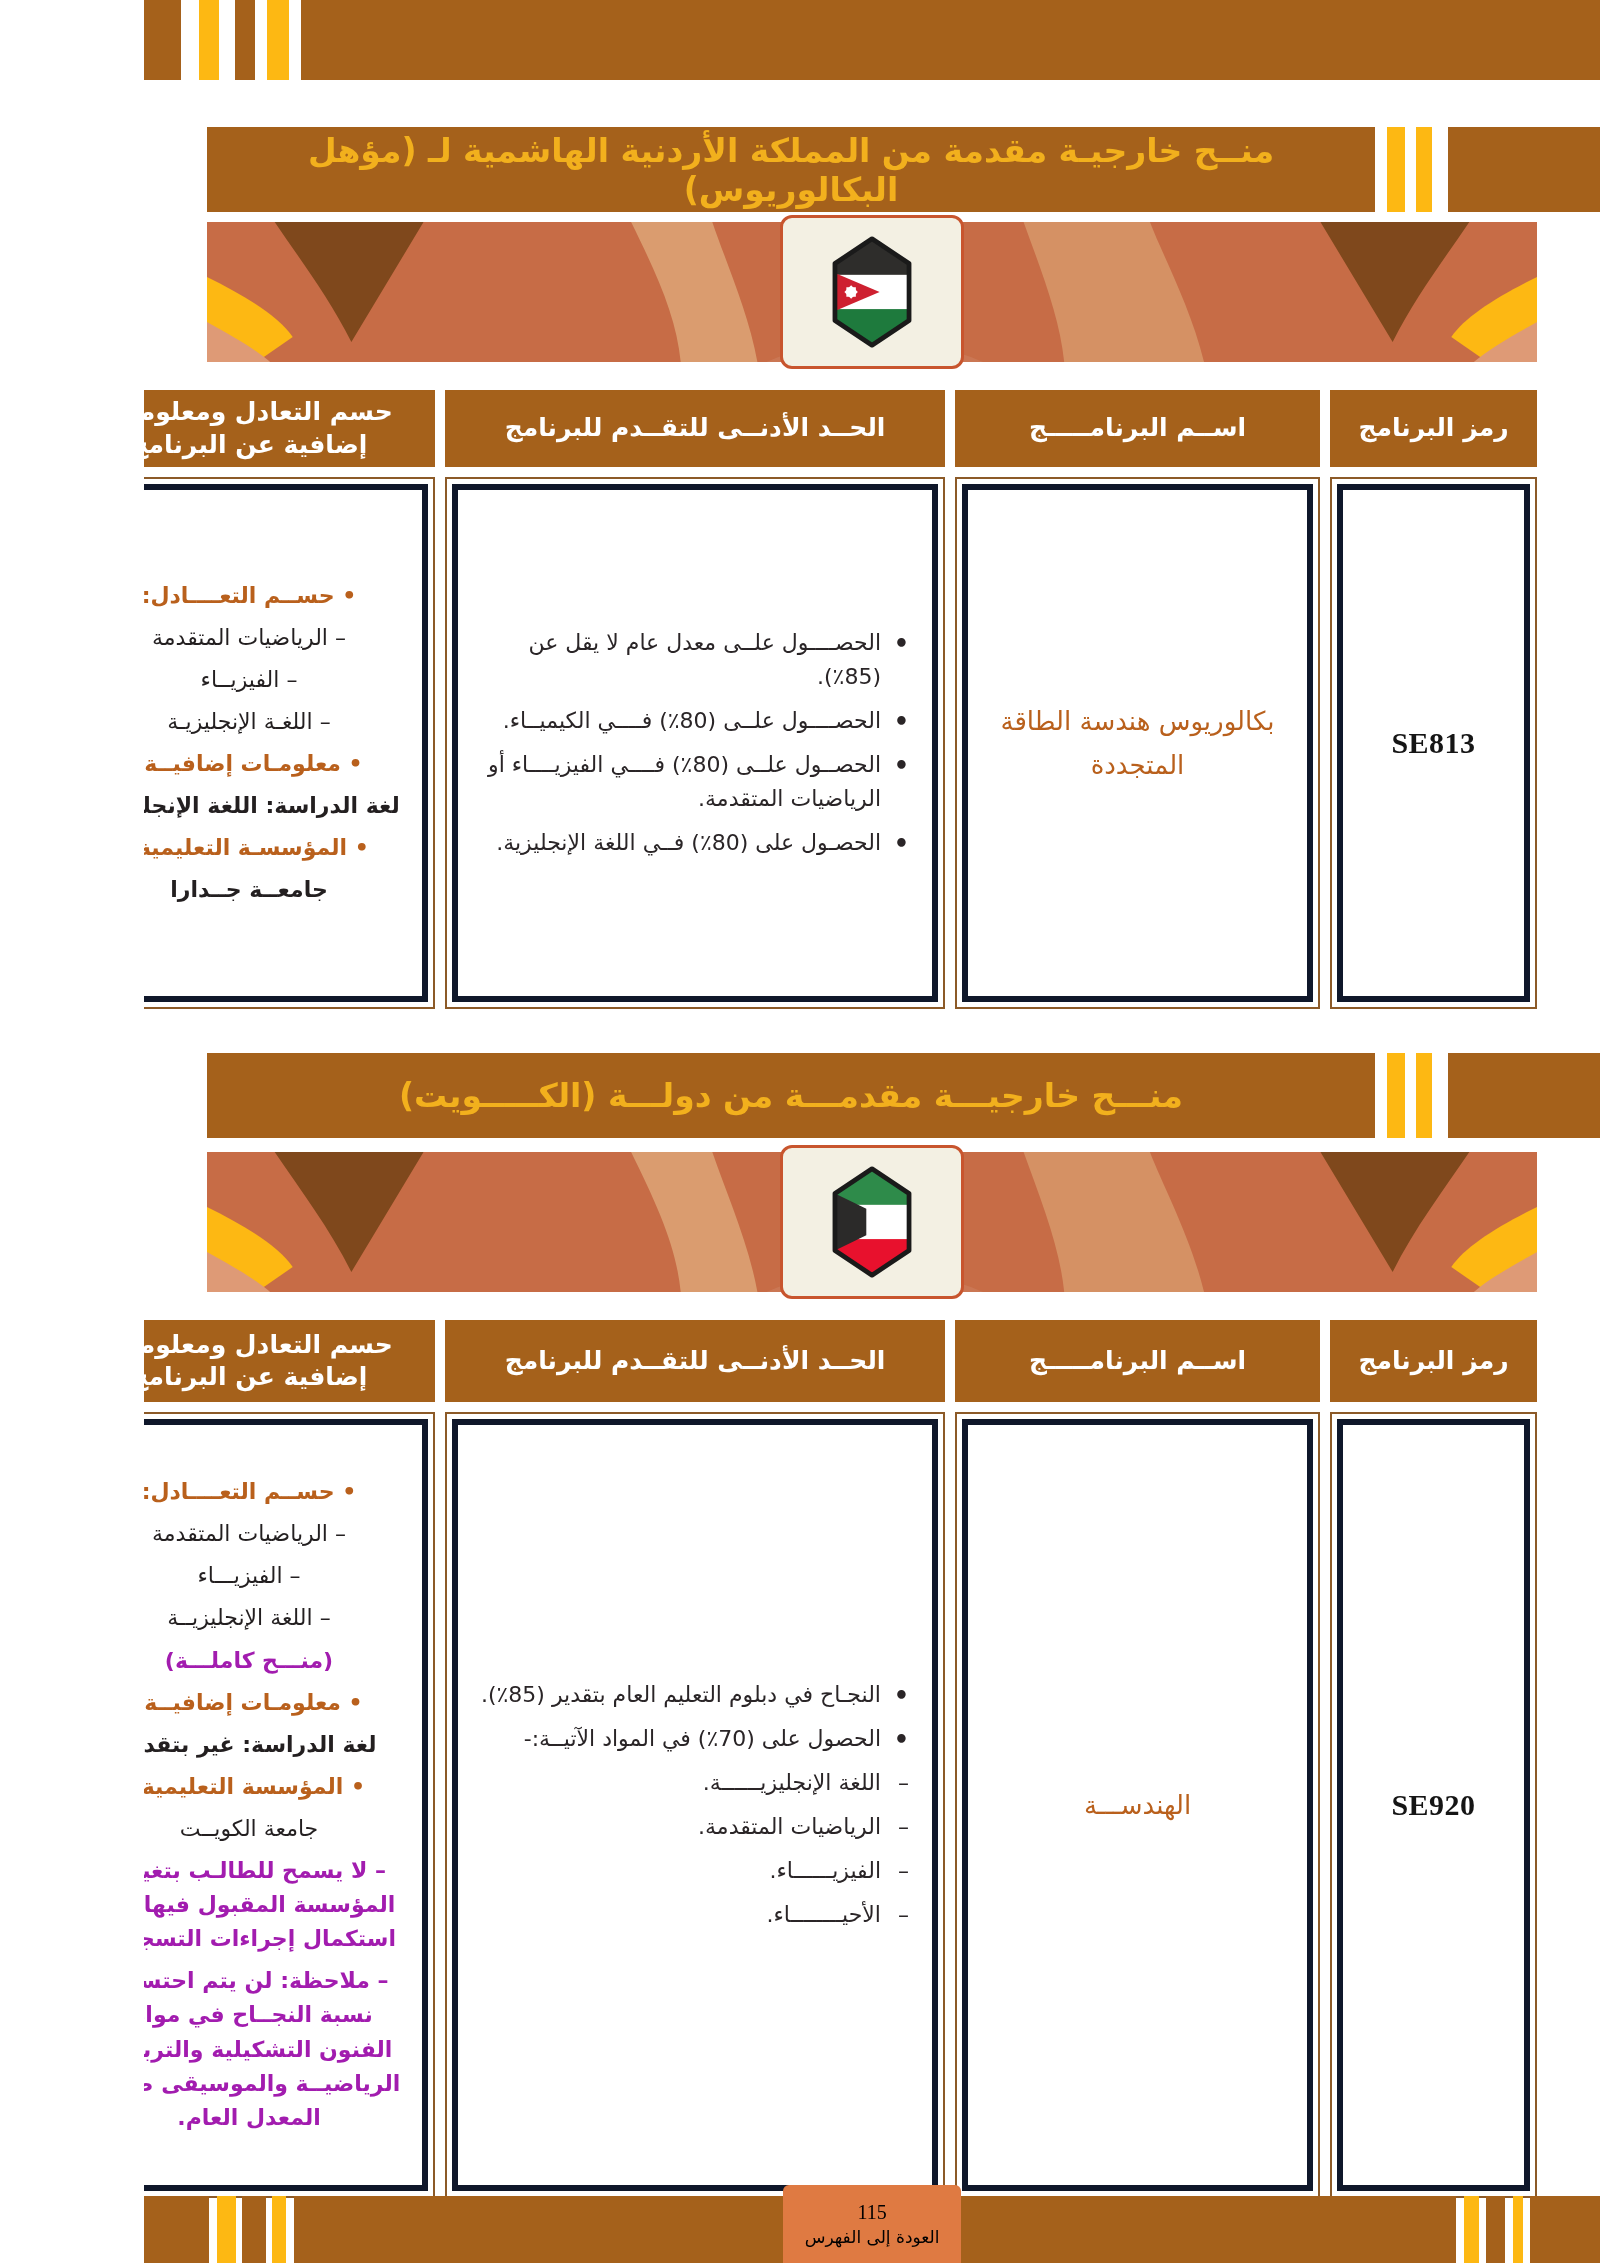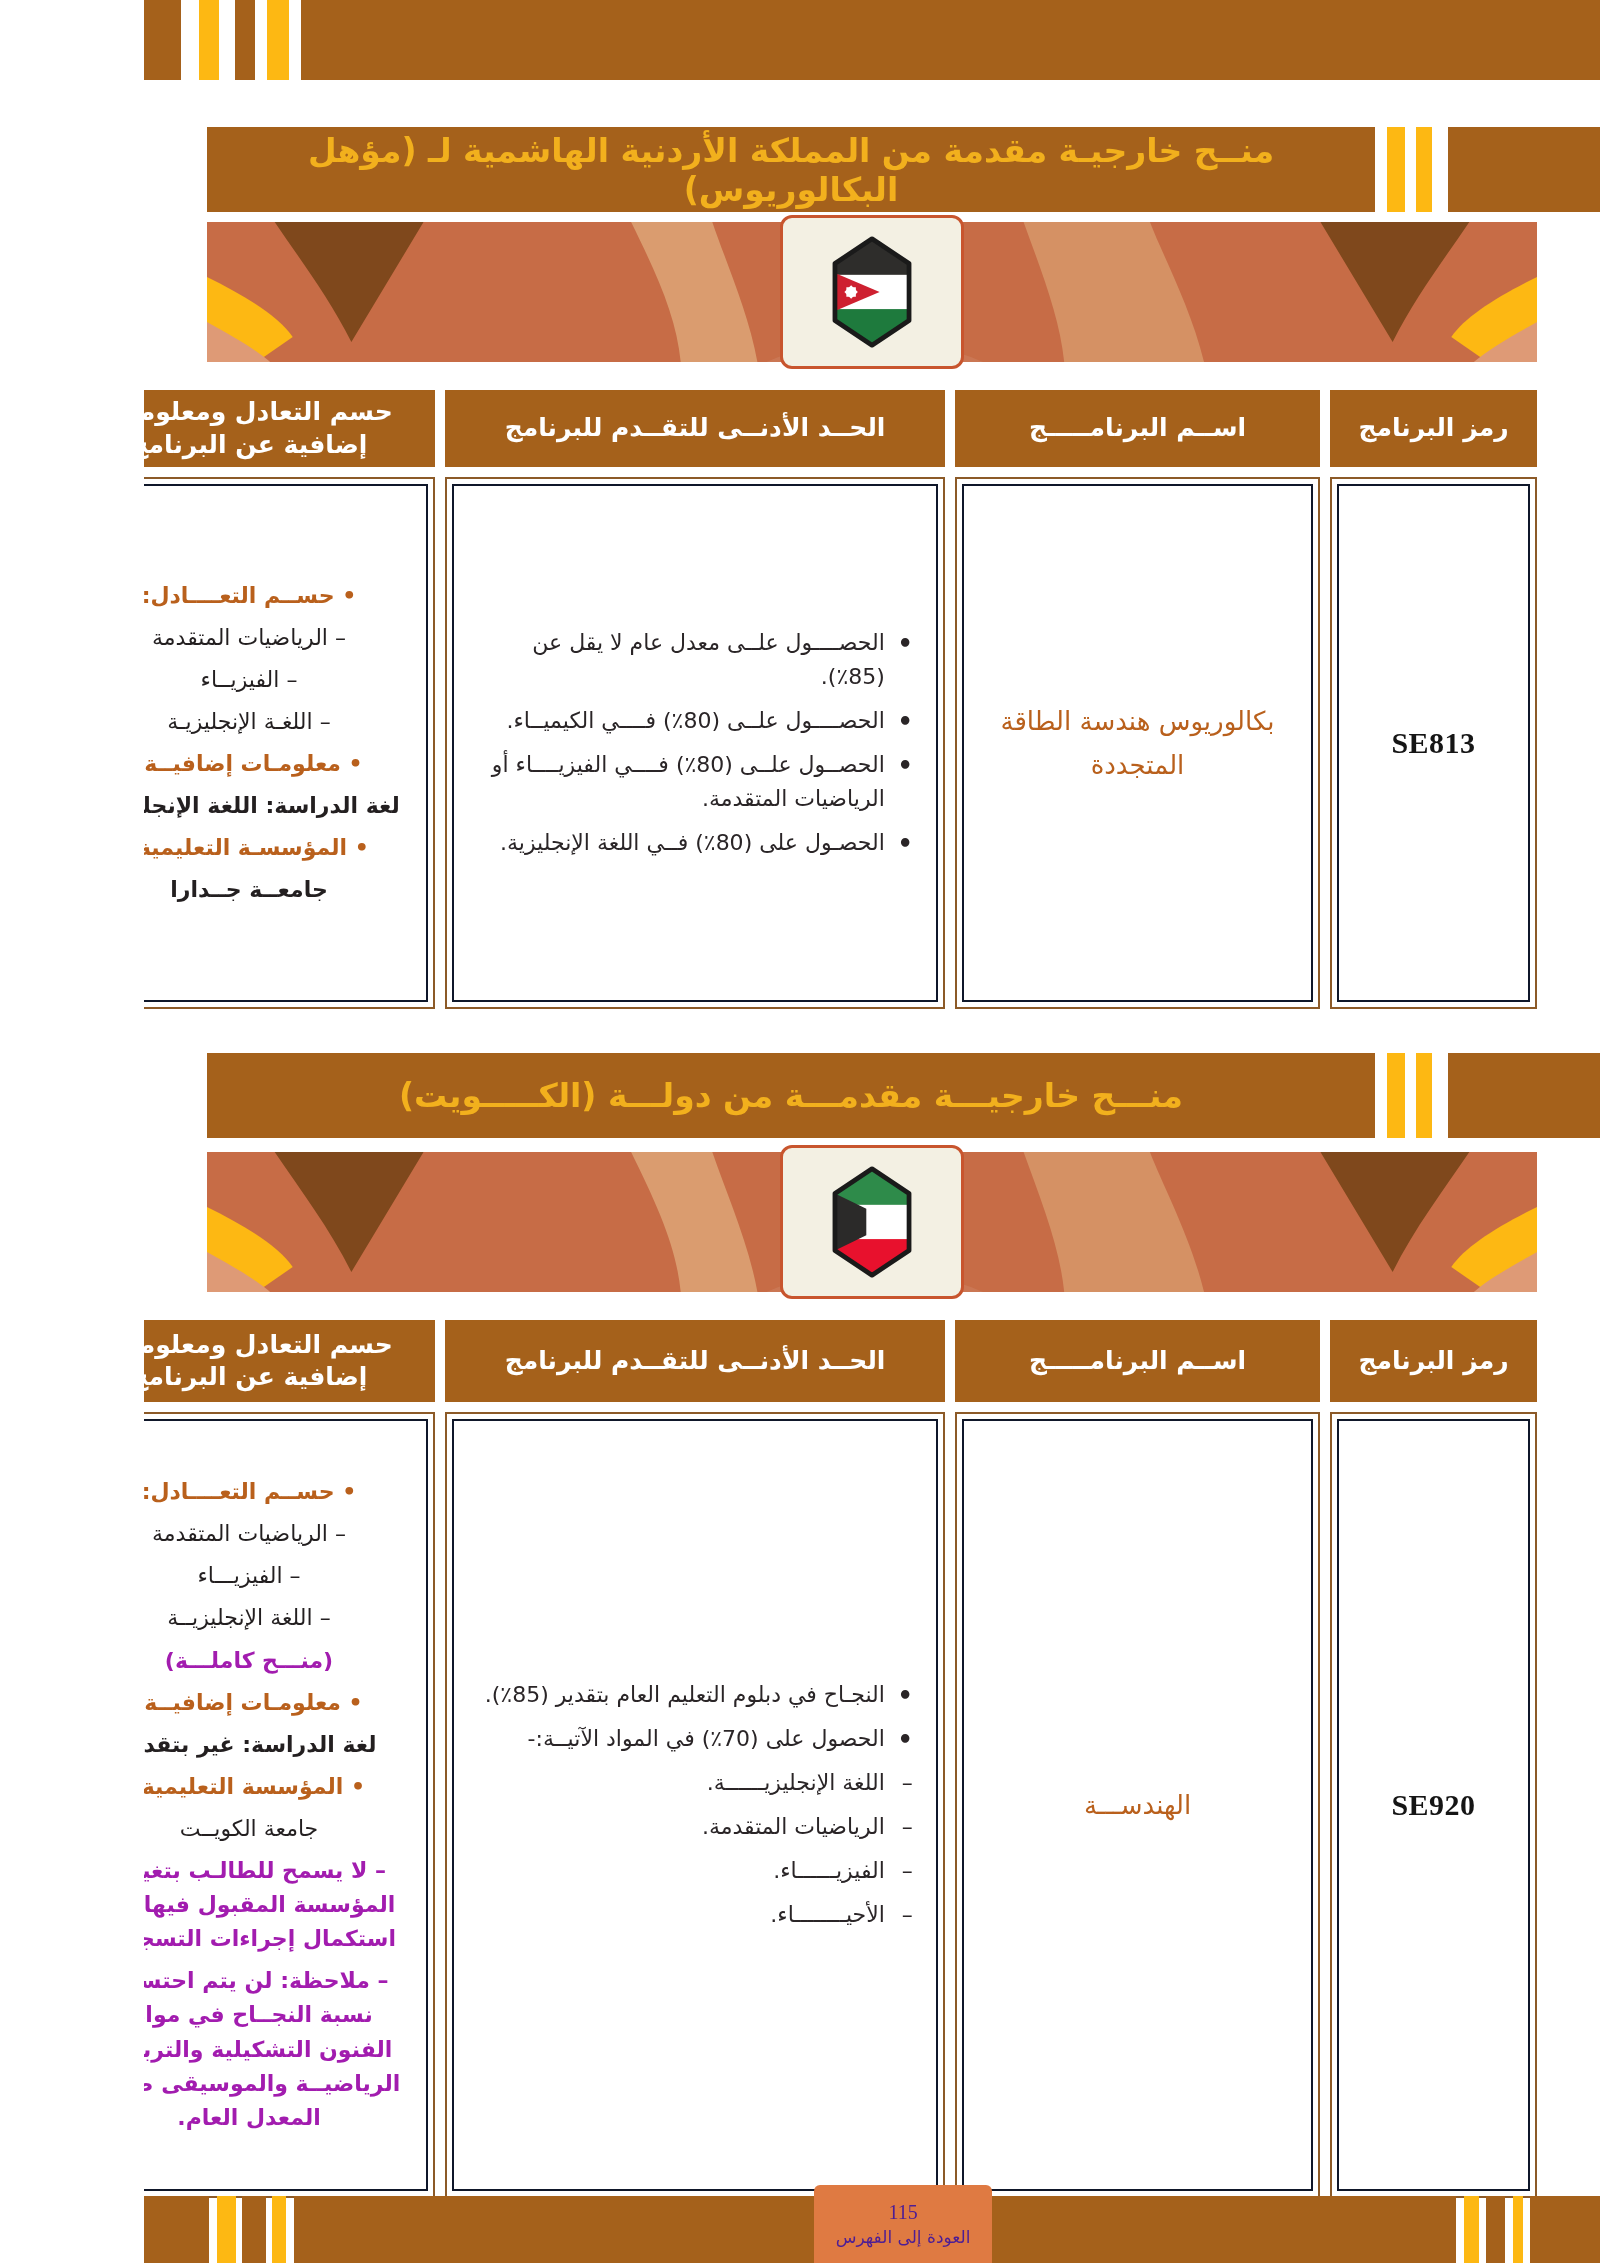--- a/index.html
+++ b/index.html
@@ -41,21 +41,21 @@
     padding:6px 12px;box-sizing:border-box;min-height:72px;
   }
   .tbl2 .hcell{min-height:82px;}
   .cell{
     border:2px solid #8C5A28;background:#ffffff;box-sizing:border-box;
     padding:5px;display:flex;
   }
   .tbl1 .cell{height:532px;}
   .tbl2 .cell{height:786px;}
   .cell-inner{
-    flex:1;border:2px solid #0f172a;display:flex;flex-direction:column;
+    flex:1;border:6px solid #0f172a;display:flex;flex-direction:column;
     align-items:center;justify-content:center;padding:12px;box-sizing:border-box;
   }
   .code-text{
     direction:ltr;font-family:"Liberation Serif","DejaVu Serif",serif;font-weight:bold;
     font-size:30px;color:#151515;letter-spacing:.5px;
   }
   .name-text{
     color:#B9601C;font-weight:normal;font-size:26px;line-height:1.7;text-align:center;max-width:300px;
   }
   
@@ -74,21 +74,21 @@
   .info-list .st-bold{font-weight:bold;}
   .info-list .st-plain{font-weight:normal;}
   .info-list .st-red,.info-list .st-redbold{color:#a21caf;font-weight:bold;}
   
   .footer{position:absolute;left:0;right:0;bottom:0;height:67px;}
   .footer .hband{height:100%;}
   .footer-tab{
     position:absolute;left:50%;bottom:0;transform:translateX(-50%);
     width:178px;height:78px;background:#DF7A42;border-radius:6px 6px 0 0;
     display:flex;flex-direction:column;align-items:center;justify-content:center;gap:3px;
-    color:#4c1d95;z-index:2;margin-left:31px;
+    color:#000000;z-index:2;
   }
   .page-num{font-family:"Liberation Serif","DejaVu Serif",serif;font-size:20px;direction:ltr;}
   .footer-link{font-size:17px;cursor:pointer;}
 </style>
 </head>
 <body>
 
 <div class="page">
 
   <div class="hband top-band">

